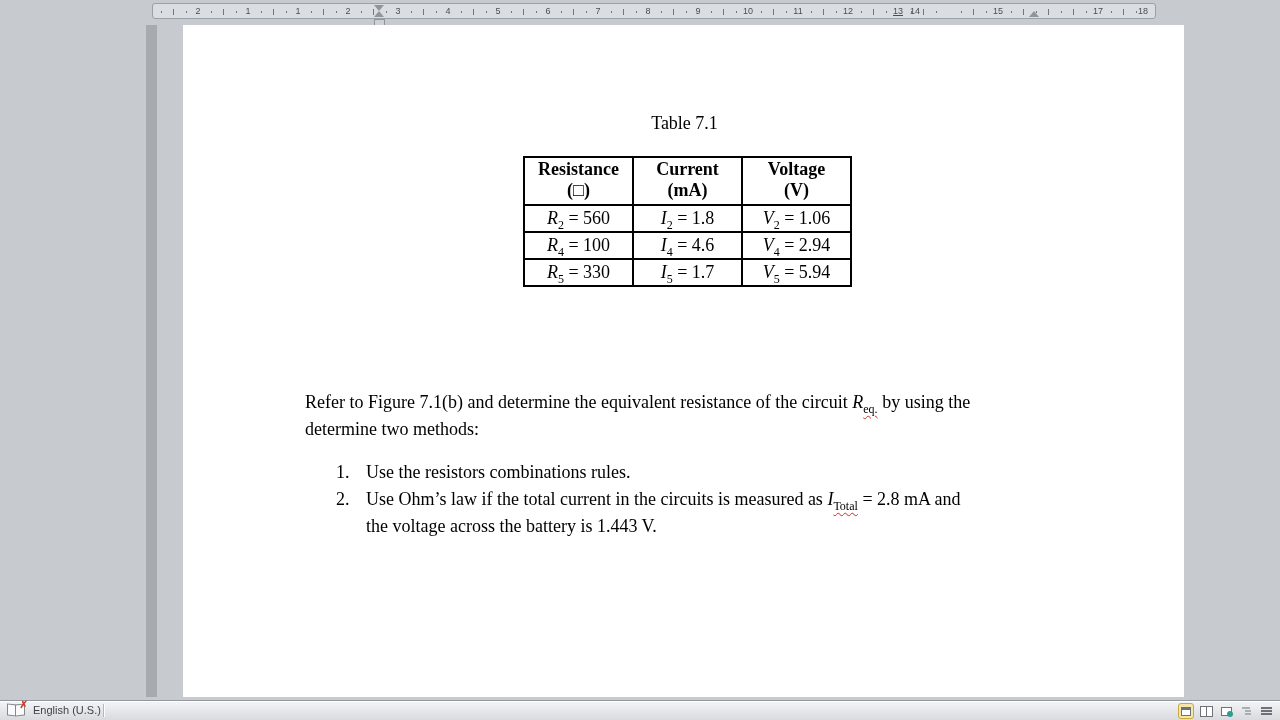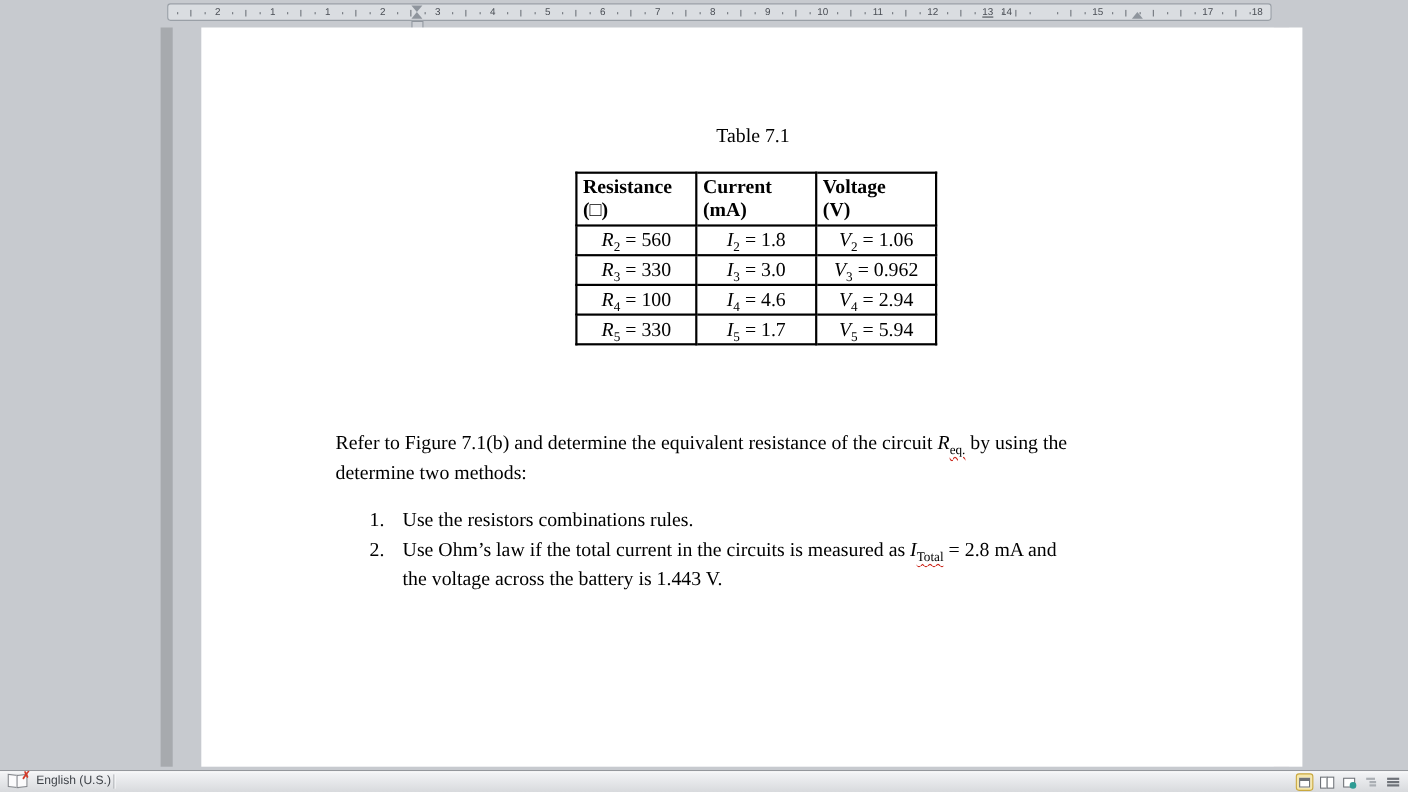--- a/index.html
+++ b/index.html
@@ -32,21 +32,21 @@
     position:absolute;left:157px;top:25px;width:1001px;height:672px;background:#ffffff;
     font-family:"Liberation Serif",serif;color:#000;margin-left:26px;
   }
   .table-title{position:absolute;left:340px;top:88px;width:323px;text-align:center;font-size:18px}
   table.datatable{
     position:absolute;left:340px;top:131px;border-collapse:collapse;
     font-family:"Liberation Serif",serif;font-size:18px;color:#000;
   }
   table.datatable th,table.datatable td{border:2px solid #000}
   table.datatable th{
-    width:97px;height:44px;padding:1px 5px;text-align:left;vertical-align:top;
+    width:97px;height:44px;padding:1px 5px;text-align:center;vertical-align:top;
     font-weight:bold;line-height:21px;
   }
   table.datatable td{height:25px;text-align:center;padding:0 4px;white-space:nowrap}
   .var{font-style:italic;font-family:"Liberation Serif",serif}
   sub{font-size:12px;line-height:0}
   .squig{
     text-decoration:underline;text-decoration-style:wavy;
     text-decoration-color:var(--squiggle,#cc2a1f);text-decoration-thickness:1px;
     text-underline-offset:2px;
   }
@@ -195,25 +195,20 @@
           </th>
         </tr>
       </thead>
     <tbody id="table-body">
         <tr>
           <td><i class="var">R</i><sub>2</sub><span> = 560</span></td>
           <td><i class="var">I</i><sub>2</sub><span> = 1.8</span></td>
           <td><i class="var">V</i><sub>2</sub><span> = 1.06</span></td>
         </tr>
         <tr>
-          <td><i class="var">R</i><sub>3</sub><span> = 330</span></td>
-          <td><i class="var">I</i><sub>3</sub><span> = 3.0</span></td>
-          <td><i class="var">V</i><sub>3</sub><span> = 0.962</span></td>
-        </tr>
-        <tr>
           <td><i class="var">R</i><sub>4</sub><span> = 100</span></td>
           <td><i class="var">I</i><sub>4</sub><span> = 4.6</span></td>
           <td><i class="var">V</i><sub>4</sub><span> = 2.94</span></td>
         </tr>
         <tr>
           <td><i class="var">R</i><sub>5</sub><span> = 330</span></td>
           <td><i class="var">I</i><sub>5</sub><span> = 1.7</span></td>
           <td><i class="var">V</i><sub>5</sub><span> = 5.94</span></td>
         </tr>
       </tbody>

